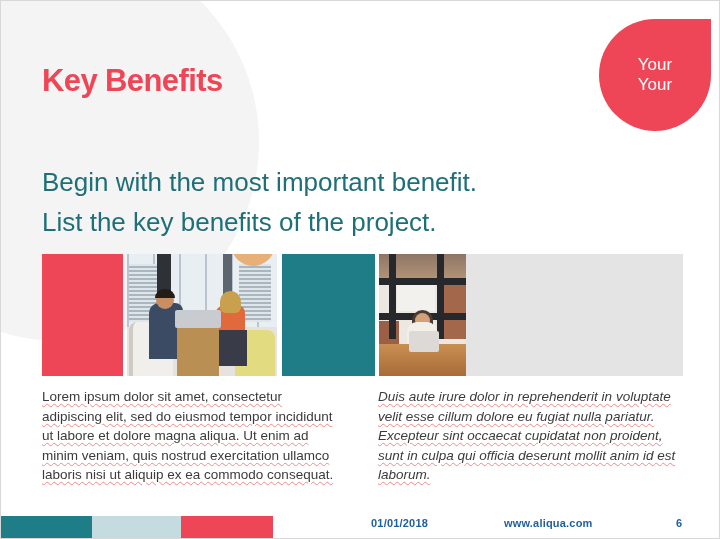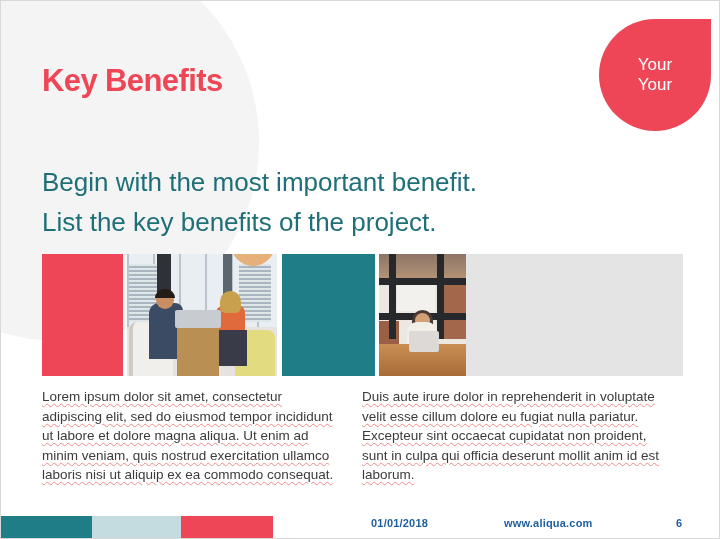--- a/index.html
+++ b/index.html
@@ -235,21 +235,21 @@
   }
 
   
   .body-col {
     position: absolute;
     font-size: 13.5px;
     line-height: 19.5px;
     color: #3b3b3b;
   }
   .col-left  { left: 41px;  top: 386px; width: 300px; }
-  .col-right { left: 361px; top: 386px; width: 305px; }
+  .col-right { left: 377px; top: 386px; width: 305px; font-style: italic; }
 
   
   .sp {
     text-decoration: underline;
     text-decoration-color: #f08a8a;
     text-decoration-style: wavy;
     text-decoration-thickness: 1px;
     text-underline-offset: 2px;
   }
 

